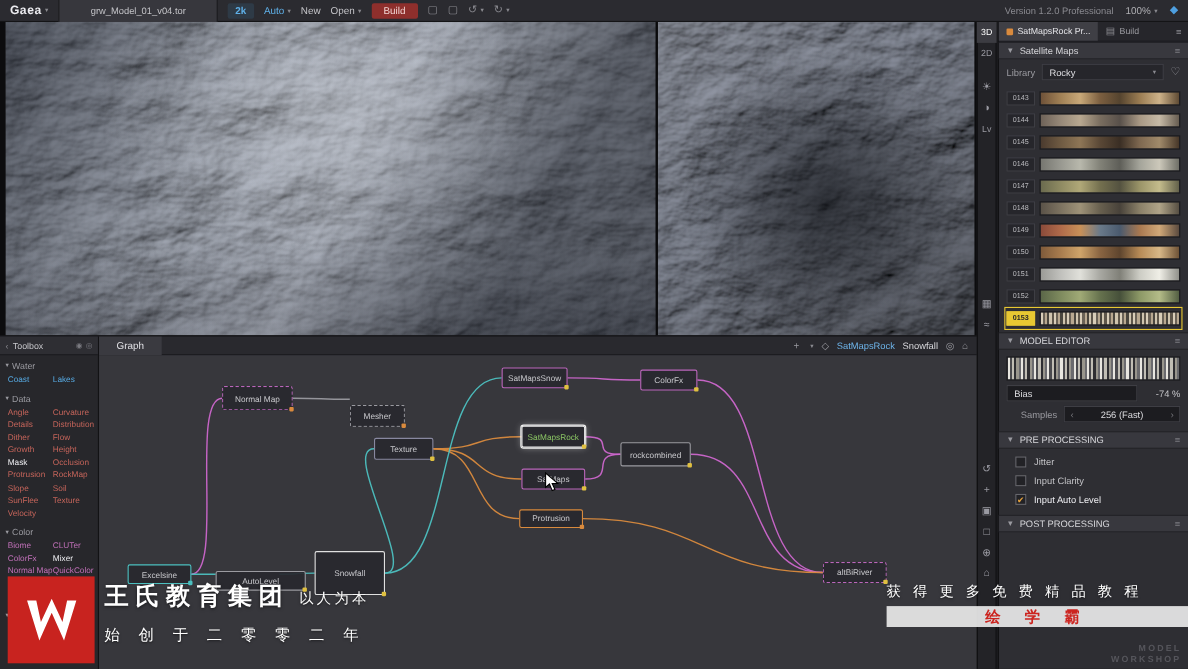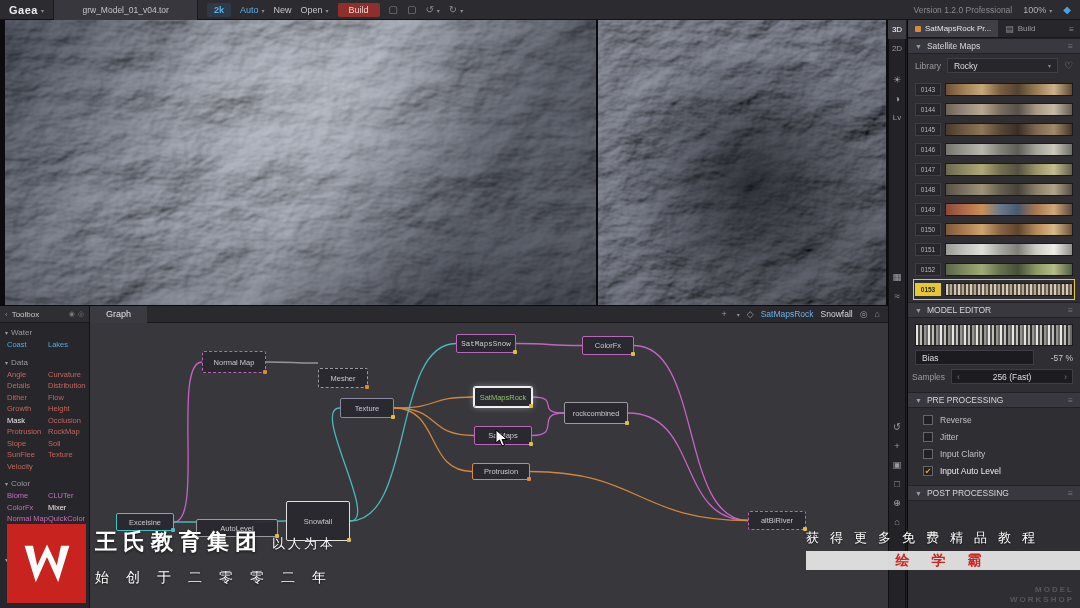--- a/index.html
+++ b/index.html
@@ -76,21 +76,21 @@
   .smrow.sel{outline:1px solid #e8c832}
   .smnum{width:26px;text-align:center;font-size:6.5px;color:#b8b8bc;background:#26262b;
     border:1px solid #3e3e44;height:13px;line-height:11px}
   .smrow.sel .smnum{background:#e8c832;color:#26262b;border-color:#e8c832;font-weight:bold}
   .smstrip{flex:1;height:13px;border:1px solid #1a1a1d}
   .editor-preview{height:22px;margin:6px 7px 4px 7px;border:1px solid #1a1a1d}
   .bias-row{display:flex;align-items:center;margin:3px 7px;gap:5px}
   .bias-bar{flex:1;height:15px;background:#1c1c20;border:1px solid #3e3e44;display:flex;
     align-items:center;padding:0 6px;color:#dedee2}
   .bias-val{width:34px;text-align:right;color:#c8c8cc}
-  .samples-row{display:flex;align-items:center;margin:4px 7px 8px 4px;gap:6px}
+  .samples-row{display:flex;align-items:center;margin:4px 7px 8px 20px;gap:6px}
   .samples-label{color:#9a9aa0}
   .spin{flex:1;background:#1c1c20;border:1px solid #3e3e44;height:15px;display:flex;align-items:center;
     padding:0 5px;color:#dedee2}
   .spin .arr{color:#77777d;font-size:9px}
   .spin .val{flex:1;text-align:center}
   .chklist{padding:3px 0 6px 0}
   .chkrow{display:flex;align-items:center;gap:7px;height:17px;padding-left:15px}
   .chk{width:10px;height:10px;border:1px solid #66666c;background:#222226;font-size:8px;
     line-height:9px;text-align:center;color:transparent}
   .chk.on{color:#e8a33d}
@@ -301,40 +301,36 @@
     <div class="sec-head">
       <span class="tri">▼</span>
       <span>MODEL EDITOR</span>
       <span class="hmenu">≡</span>
     </div>
     <div class="editor-preview" style="background: repeating-linear-gradient(90deg, rgb(232, 230, 224) 0px, rgb(232, 230, 224) 2px, rgb(74, 74, 78) 2px, rgb(74, 74, 78) 4px, rgb(192, 189, 180) 4px, rgb(192, 189, 180) 6px, rgb(46, 46, 50) 6px, rgb(46, 46, 50) 8px, rgb(152, 149, 140) 8px, rgb(152, 149, 140) 10px, rgb(106, 106, 110) 10px, rgb(106, 106, 110) 12px);"></div>
     <div class="bias-row">
       <span class="bias-bar">
           <span>Bias</span>
         </span>
-      <span class="bias-val">-57 %</span>
+      <span class="bias-val">-74 %</span>
     </div>
     <div class="samples-row">
       <span class="samples-label">Samples</span>
       <span class="spin">
           <span class="arr">‹</span>
           <span class="val">256 (Fast)</span>
           <span class="arr">›</span>
         </span>
     </div>
     <div class="sec-head">
       <span class="tri">▼</span>
       <span>PRE PROCESSING</span>
       <span class="hmenu">≡</span>
     </div>
     <div class="chklist">
-        <div class="chkrow">
-          <span class="chk"></span>
-          <span class="chklbl">Reverse</span>
-        </div>
         <div class="chkrow">
           <span class="chk"></span>
           <span class="chklbl">Jitter</span>
         </div>
         <div class="chkrow">
           <span class="chk"></span>
           <span class="chklbl">Input Clarity</span>
         </div>
         <div class="chkrow on">
           <span class="chk on">✔</span>
@@ -457,21 +453,21 @@
           <path d="M1,1 L1,14 L4.5,11 L7,17 L9.5,16 L7,10.5 L12,10.5 Z" fill="#fff" stroke="#000" stroke-width="1"></path>
         </svg>
       <div class="gnode" style="left: 112px; top: 28px; width: 64px; height: 22px; border-color: rgb(187, 102, 187); border-style: dashed;">
             <span class="gl">Normal Map</span>
             <span class="gdot" style="background: rgb(217, 138, 61);"></span>
           </div>
           <div class="gnode" style="left: 228px; top: 45px; width: 50px; height: 20px; border-color: rgb(154, 154, 160); border-style: dashed;">
             <span class="gl">Mesher</span>
             <span class="gdot" style="background: rgb(217, 138, 61);"></span>
           </div>
-          <div class="gnode" style="left: 366px; top: 11px; width: 60px; height: 19px; border-color: rgb(187, 102, 187); font-family: Liberation Mono, monospace;">
+          <div class="gnode" style="left: 366px; top: 11px; width: 60px; height: 19px; border-color: rgb(187, 102, 187);">
             <span class="gl">SatMapsSnow</span>
             <span class="gdot" style="background: rgb(224, 192, 64);"></span>
           </div>
           <div class="gnode" style="left: 492px; top: 13px; width: 52px; height: 19px; border-color: rgb(187, 102, 187);">
             <span class="gl">ColorFx</span>
             <span class="gdot" style="background: rgb(224, 192, 64);"></span>
           </div>
           <div class="gnode" style="left: 250px; top: 75px; width: 54px; height: 20px; border-color: rgb(136, 136, 160);">
             <span class="gl">Texture</span>
             <span class="gdot" style="background: rgb(224, 192, 64);"></span>

